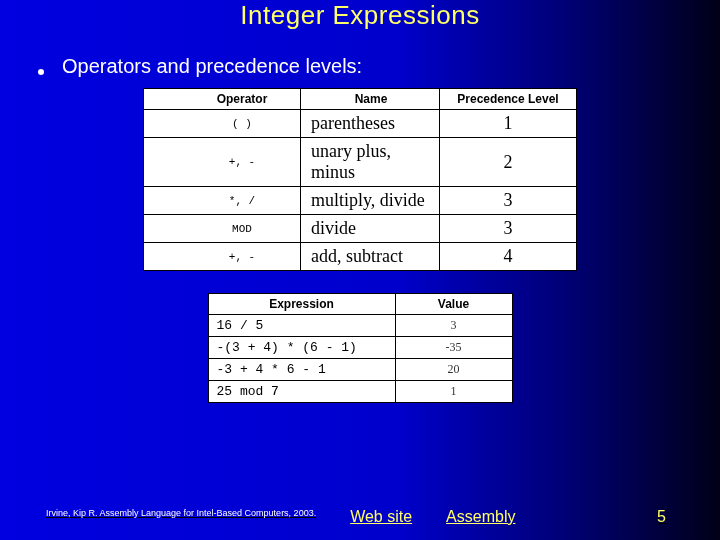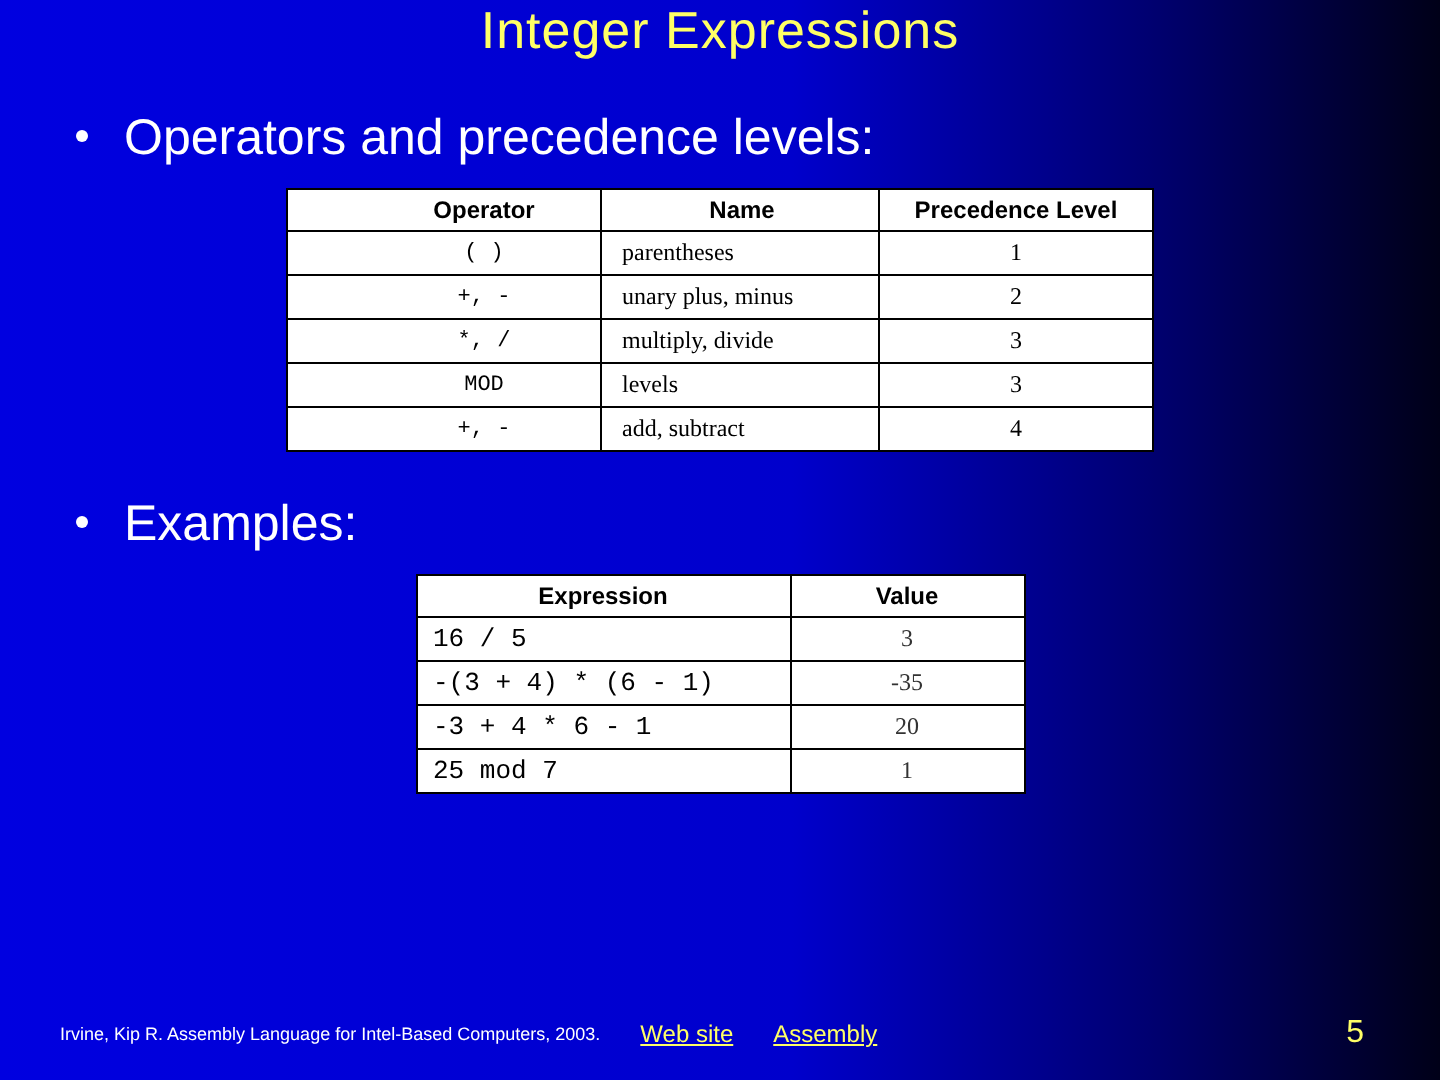--- a/index.html
+++ b/index.html
@@ -23,23 +23,23 @@
     font-weight: 400;
     text-align: center;
     padding-bottom: 10px;
     letter-spacing: 0.5px;
   }
   .body {
     padding: 14px 30px 0 30px;
   }
   .bullet-row {
     display: flex;
-    align-items: flex-start;
+    align-items: center;
     color: #ffffff;
-    font-size: 25px;
+    font-size: 20px;
     margin-bottom: 10px;
   }
   .bullet-dot {
     width: 6px;
     height: 6px;
     background: #ffffff;
     border-radius: 50%;
     margin-top: 10px;
     margin-left: 8px;
     margin-right: 18px;
@@ -63,49 +63,50 @@
     color: #000;
   }
   table.data th {
     font-weight: bold;
     background: #ffffff;
   }
   .t1 th:nth-child(1), .t1 td:nth-child(1) { width: 100px; padding-left: 48px; }
   .t1 th:nth-child(2), .t1 td:nth-child(2) { width: 120px; text-align: left; padding-left: 10px;}
   .t1 th:nth-child(2){ text-align:center;}
   .t1 th:nth-child(3), .t1 td:nth-child(3) { width: 120px; }
-  .t1 td { font-family: "Times New Roman", serif; font-size: 12px; color:#333;}
+  .t1 td { font-family: "Times New Roman", serif; font-size: 18px; color:#333;}
   .t1 td.mono { font-family: "Courier New", monospace; font-size:11px; color:#000; text-align:center;}
   .t1 td.num { font-family: "Times New Roman", serif; text-align:center;}
 
   .t2 th:nth-child(1), .t2 td:nth-child(1) { width: 170px; text-align: left; padding-left:8px; font-family:"Courier New", monospace; font-size:13px;}
   .t2 th:nth-child(1){text-align:center; font-family: Arial; font-size:12px;}
   .t2 th:nth-child(2), .t2 td:nth-child(2) { width: 100px; text-align:center;}
   .t2 td.val { font-family: "Times New Roman", serif; font-size:12px; color:#333;}
 
   .footer {
     position: absolute;
     bottom: 14px;
     left: 0;
     width: 720px;
     display: flex;
-    align-items: center;
-    padding: 0 30px;
+    align-items: flex-start;
+    padding: 0 46px;
     box-sizing: border-box;
+    text-decoration: underline;
   }
   .footer-cite {
     color: #ffffff;
     font-size: 9px;
     flex-shrink: 0;
   }
   .footer-link {
     color: #ffff66;
-    font-size: 12px;
+    font-size: 16px;
     text-decoration: underline;
-    margin-left: 20px;
+    margin-left: 34px;
   }
   .footer-spacer { flex: 1; }
   .footer-pagenum {
     color: #ffff66;
     font-size: 16px;
     margin-right: 8px;
   }
 </style>
 </head>
 <body>
@@ -139,36 +140,32 @@
           <td>unary plus, minus</td>
           <td class="num">2</td>
         </tr>
         <tr>
           <td class="mono">*, /</td>
           <td>multiply, divide</td>
           <td class="num">3</td>
         </tr>
         <tr>
           <td class="mono">MOD</td>
-          <td>levels</td>
+          <td>divide</td>
           <td class="num">3</td>
         </tr>
         <tr>
           <td class="mono">+, -</td>
           <td>add, subtract</td>
           <td class="num">4</td>
         </tr>
       </tbody>
         </table>
     </div>
 
-    <div class="bullet-row">
-      <span class="bullet-dot"></span>
-      <span>Examples:</span>
-    </div>
 
     <div class="table-wrap">
       <table class="data t2">
         <tbody>
             <tr>
           <th>Expression</th>
           <th>Value</th>
         </tr>
         <tr>
           <td>16 / 5</td>

